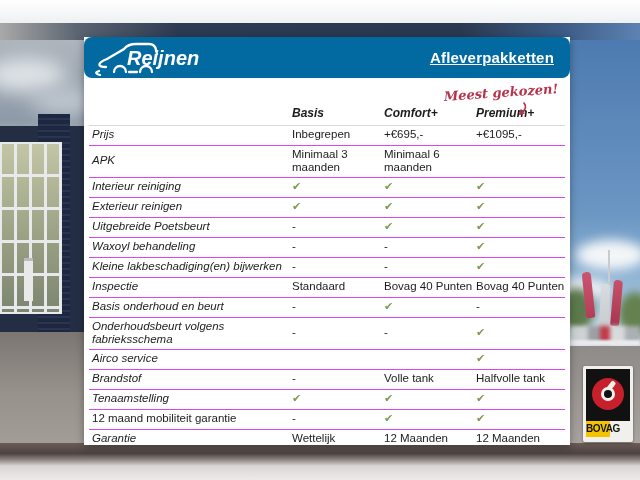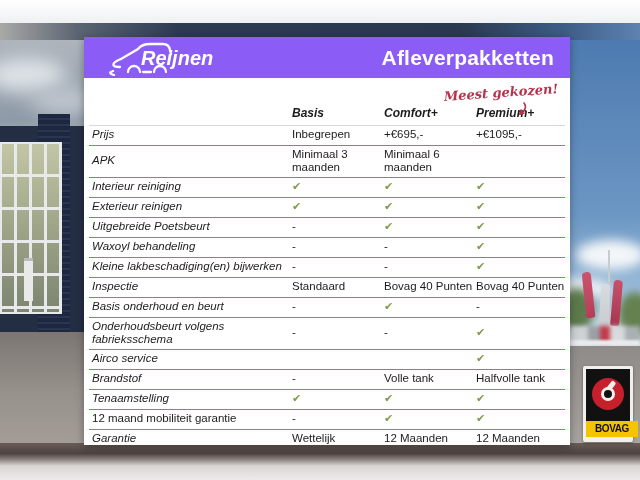--- a/index.html
+++ b/index.html
@@ -54,24 +54,24 @@
     filter:blur(2px);}
   .fence{position:absolute;left:0;top:300px;width:70px;height:6px;background:#e8eaec;filter:blur(1px);}
   .road{position:absolute;left:0;top:306px;width:70px;height:134px;
     background:linear-gradient(#8f8b88,#a39e9a 60%,#b5b0ab);}
   .bottom-strip{position:absolute;left:0;top:443px;width:640px;height:37px;
     background:linear-gradient(#6b5d58 0%,#4c4240 28%,#8d8480 45%,#d9d6d3 62%,#edebe9 100%);}
 
   
   .card{position:absolute;left:84px;top:37px;width:486px;height:408px;background:#ffffff;
     z-index:2;box-shadow:0 2px 8px rgba(0,0,0,.35);}
-  .card-header{height:41px;background:#8b5cf6;display:flex;align-items:center;
-    justify-content:space-between;padding:0 16px 0 24px;box-sizing:border-box;}
+  .card-header{height:41px;background:#0369a1;display:flex;align-items:center;
+    justify-content:space-between;padding:0 16px 0 10px;box-sizing:border-box;border-radius:8px;}
   .brand-logo{display:flex;align-items:center;}
-  .card-title{color:#ffffff;font-weight:bold;font-size:21px;letter-spacing:.2px;}
+  .card-title{color:#ffffff;font-weight:bold;font-size:15px;letter-spacing:.2px;text-decoration:underline;}
   .card-body{position:relative;padding:26px 5px 0 5px;box-sizing:border-box;}
 
   .promo{position:absolute;left:352px;top:7px;width:130px;text-align:center;
     color:#b5344c;font-style:italic;font-weight:bold;font-size:13px;
     font-family:"DejaVu Serif",cursive,serif;transform:rotate(-4deg);}
   .promo-arrow{position:absolute;left:428px;top:24px;}
 
   .tbl{width:476px;font-size:11.5px;color:#1c1c1e;}
   .thead{display:flex;align-items:flex-end;border-bottom:1px solid #d9d9d9;padding:3px 0 4px 0;}
   .thead .c-label{flex:0 0 200px;}
@@ -87,21 +87,21 @@
   
   .bovag{position:absolute;left:583px;top:366px;width:50px;height:76px;background:#f2f0ec;
     z-index:3;padding:3px;box-sizing:border-box;border-radius:2px;box-shadow:0 1px 3px rgba(0,0,0,.4);}
   .bovag-top{position:relative;width:44px;height:52px;background:#111111;overflow:hidden;}
   .bovag-wheel{position:absolute;left:6px;top:9px;width:32px;height:32px;border-radius:50%;
     background:#c5202c;}
   .bovag-needle{position:absolute;left:21px;top:11px;width:5px;height:16px;background:#f2f0ec;
     transform:rotate(38deg);border-radius:2px;}
   .bovag-hub{position:absolute;left:15px;top:18px;width:14px;height:14px;border-radius:50%;
     background:#111;border:3px solid #f2f0ec;box-sizing:border-box;}
-  .bovag-band{width:52px;height:16px;background:#f5c400;color:#111;font-weight:bold;
+  .bovag-band{width:24px;height:16px;background:#f5c400;color:#111;font-weight:bold;
     font-size:10px;letter-spacing:-.4px;text-align:center;line-height:16px;
     font-family:"Liberation Sans",sans-serif;}
 </style>
 </head>
 <body>
 
 <div class="bg">
   <div class="sky-top"></div>
   <div class="navy-band"></div>
 

